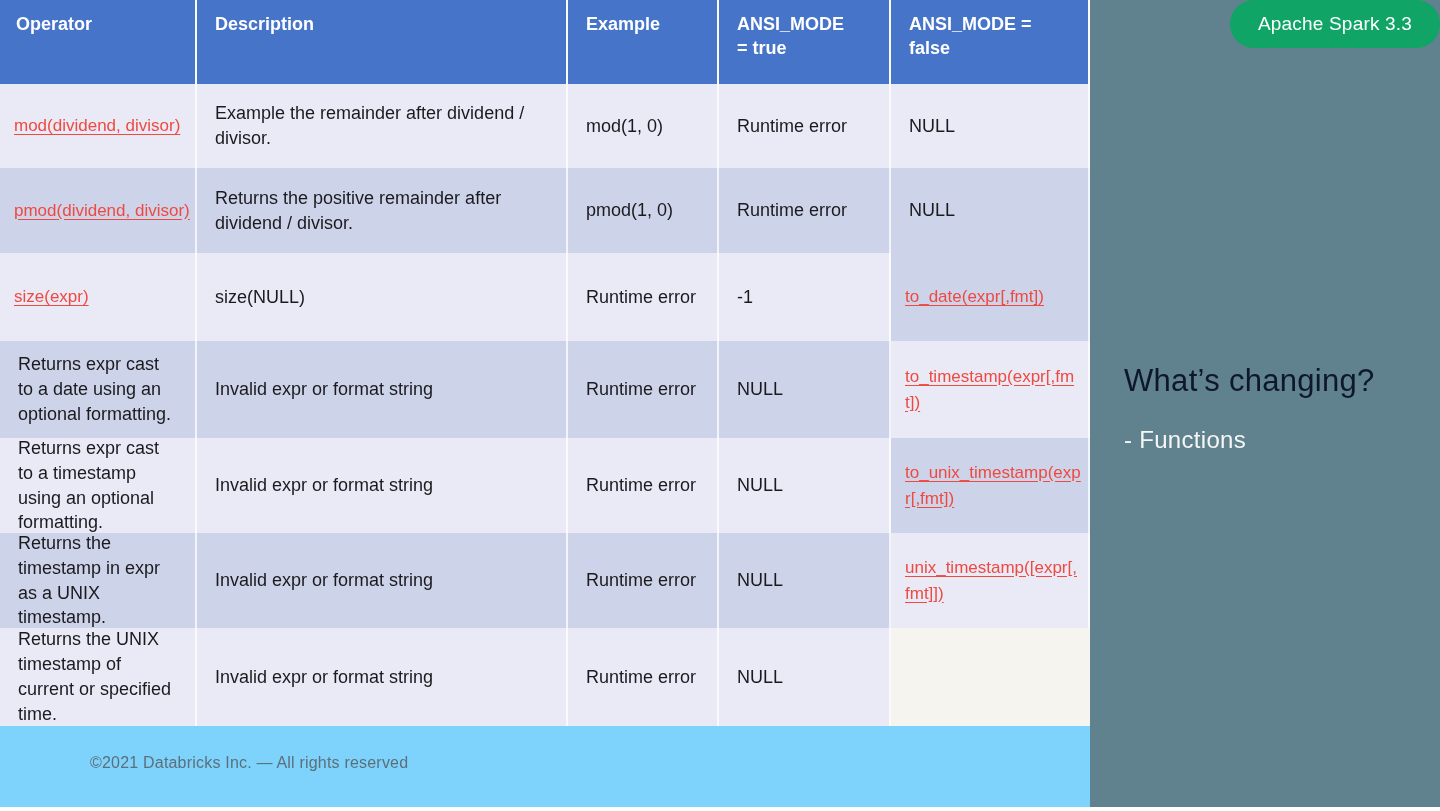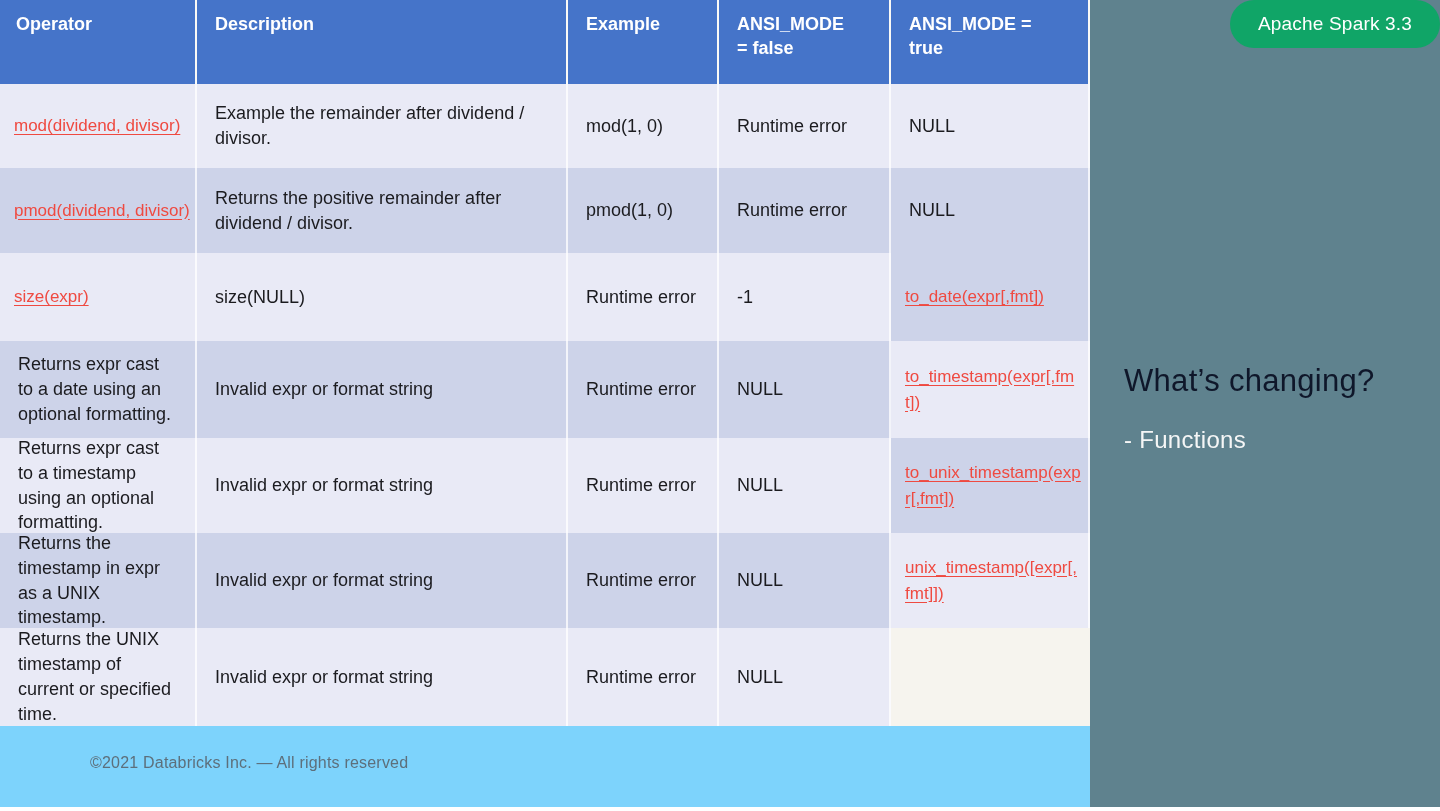--- a/index.html
+++ b/index.html
@@ -124,22 +124,22 @@
 </style>
 </head>
 <body>
 
 <div class="slide">
 
   <div class="tbl">
     <div class="hc first">Operator</div>
     <div class="hc">Description</div>
     <div class="hc">Example</div>
+    <div class="hc">ANSI_MODE = true</div>
     <div class="hc">ANSI_MODE = false</div>
-    <div class="hc">ANSI_MODE = true</div>
 
   <div class="bc op r-light">
     <a class="oplink">mod(dividend, divisor)</a>
   </div>
   <div class="bc r-light">
         <span>Example the remainder after dividend / divisor.</span>
       </div>
   <div class="bc r-light">
         <span>mod(1, 0)</span>
       </div>

